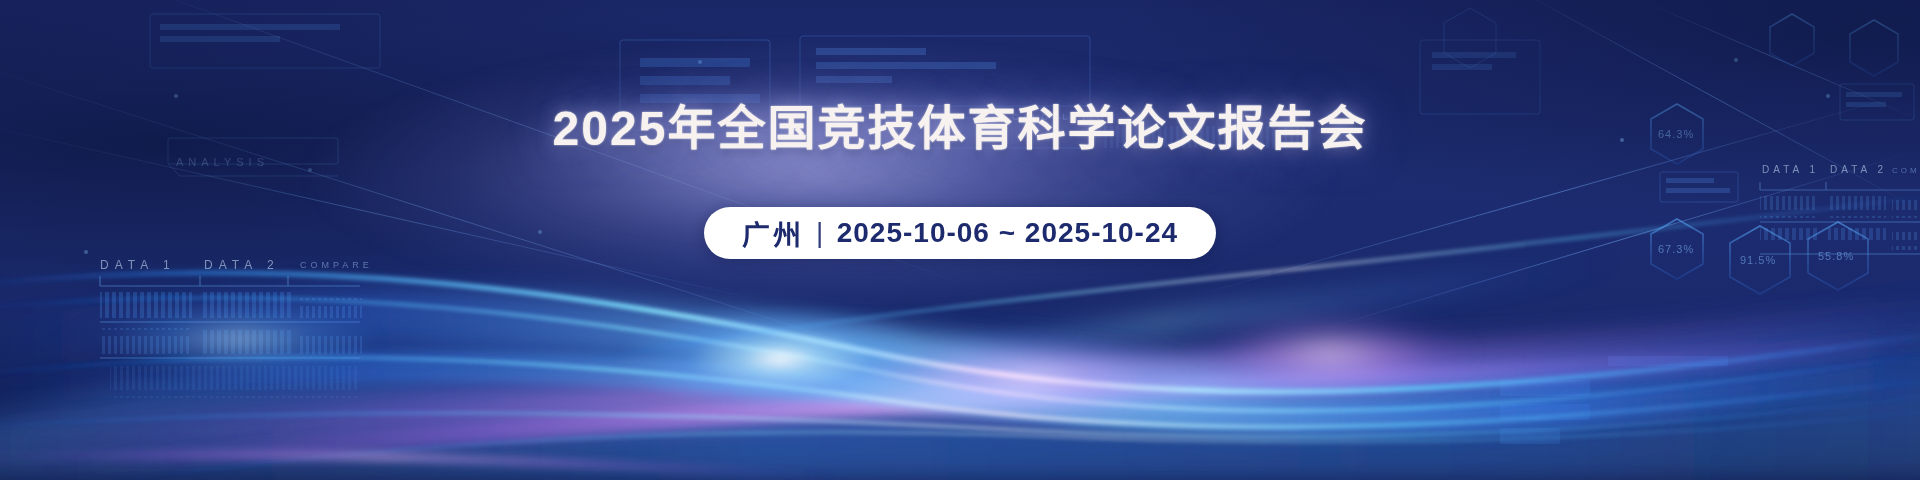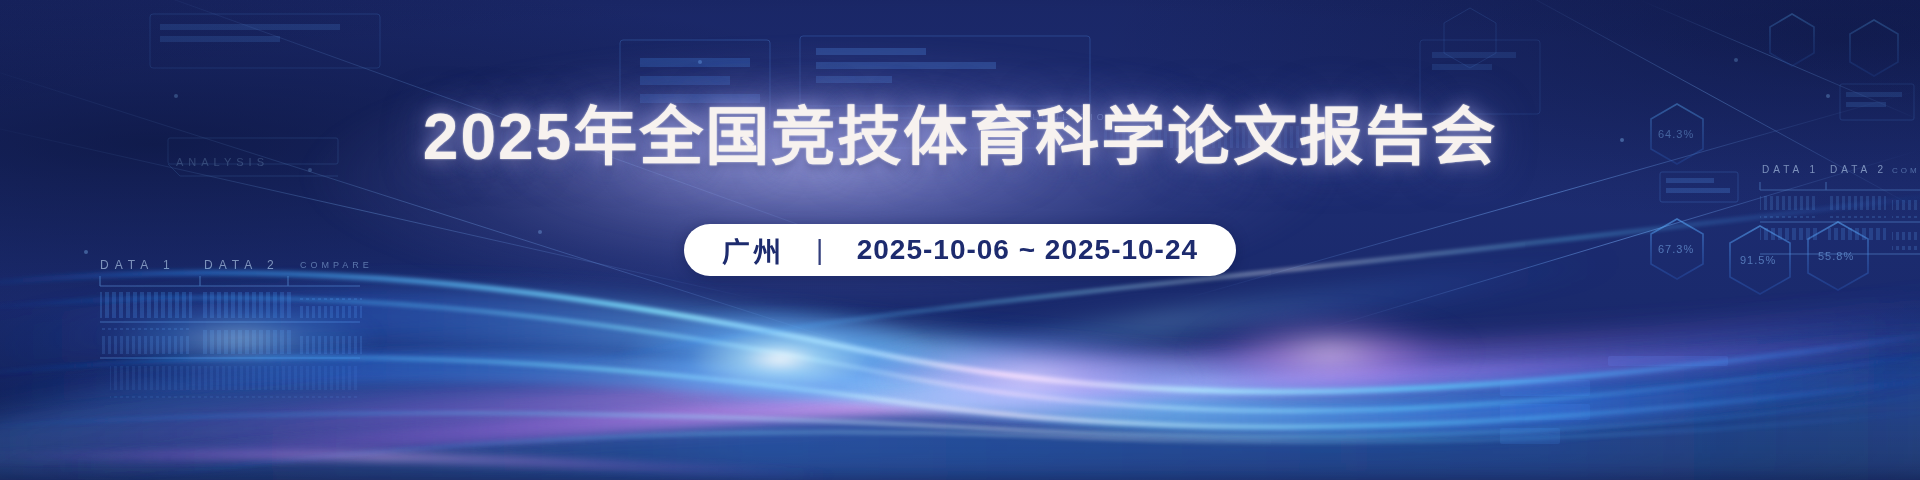--- a/index.html
+++ b/index.html
@@ -84,39 +84,39 @@
 
   
   .content{
     position:absolute; inset:0;
     display:flex; flex-direction:column;
     align-items:center; justify-content:flex-start;
     padding-top:104px;
   }
   .headline{
     margin:0;
-    font-size:64px;
+    font-size:48px;
     line-height:1.06;
     font-weight:700;
     letter-spacing:2px;
     color:#f7f2ef;
     text-shadow:
       0 0 2px rgba(255,255,255,0.75),
       0 0 18px rgba(168,172,235,0.75),
       0 0 44px rgba(120,124,210,0.55),
       0 3px 10px rgba(14,20,60,0.55);
     white-space:nowrap;
     font-family:"Liberation Sans","DejaVu Sans",sans-serif;
   }
 
   .pill{
     margin-top:52px;
     display:inline-flex;
     align-items:center;
-    gap:30px;
+    gap:10px;
     height:52px;
     padding:0 38px;
     border-radius:26px;
     background:#ffffff;
     box-shadow:0 2px 14px rgba(10,18,60,0.35);
     color:#1d2b6e;
     font-size:28px;
     font-weight:700;
     letter-spacing:1.5px;
     white-space:nowrap;

